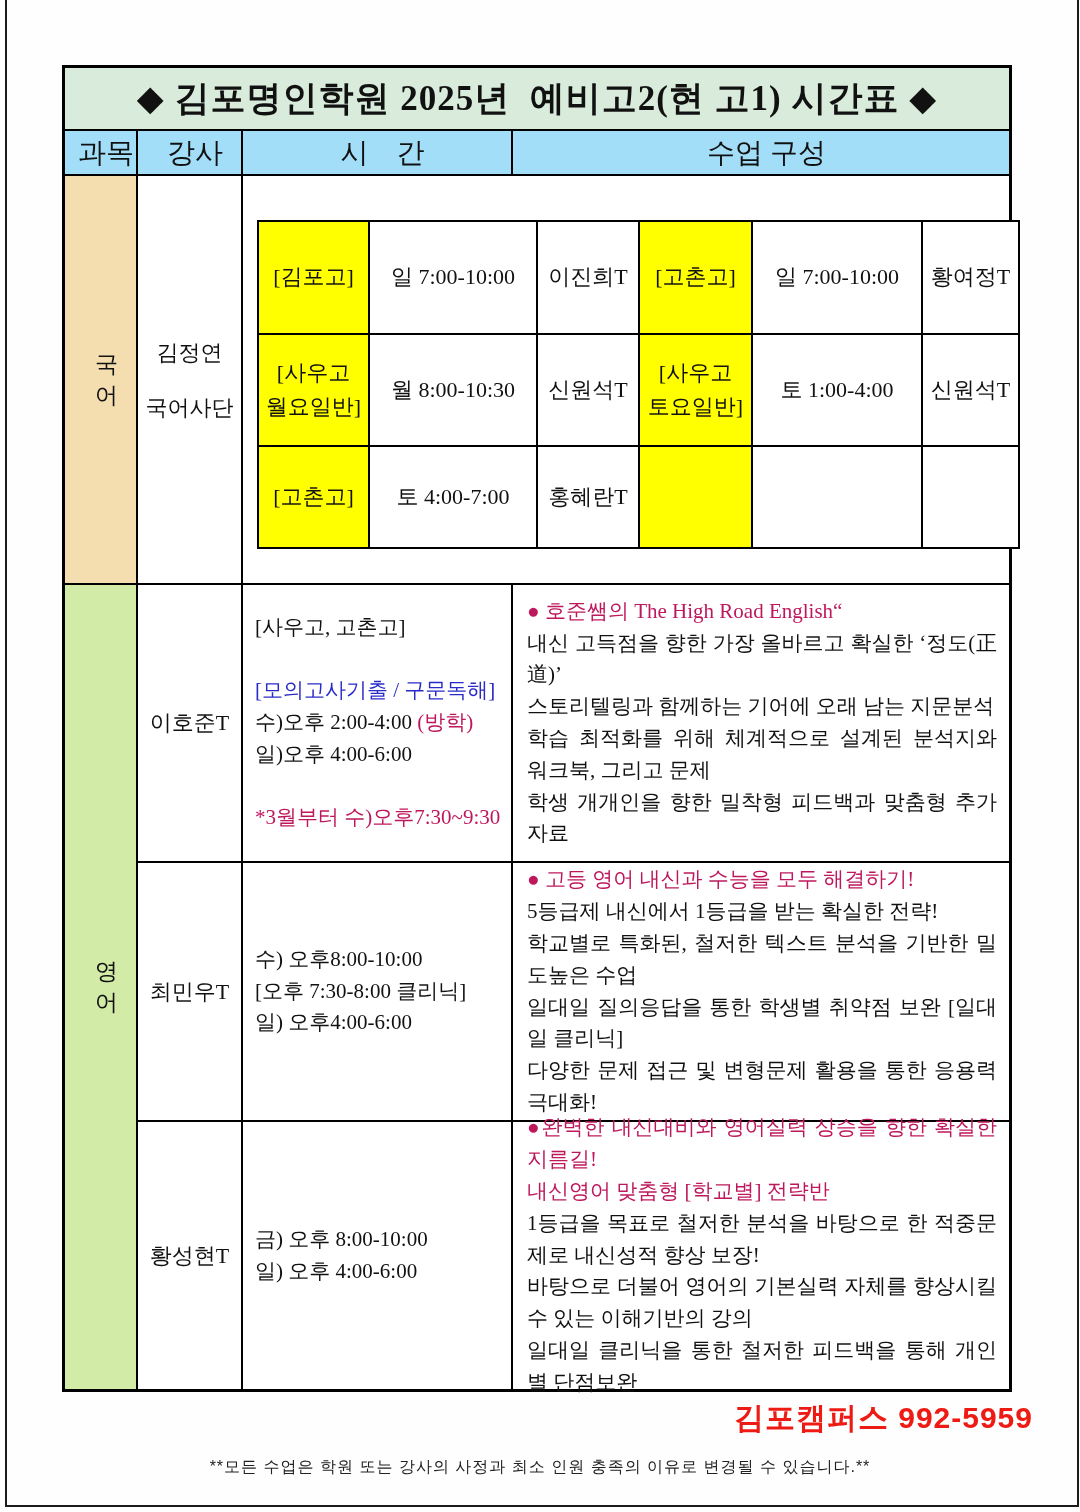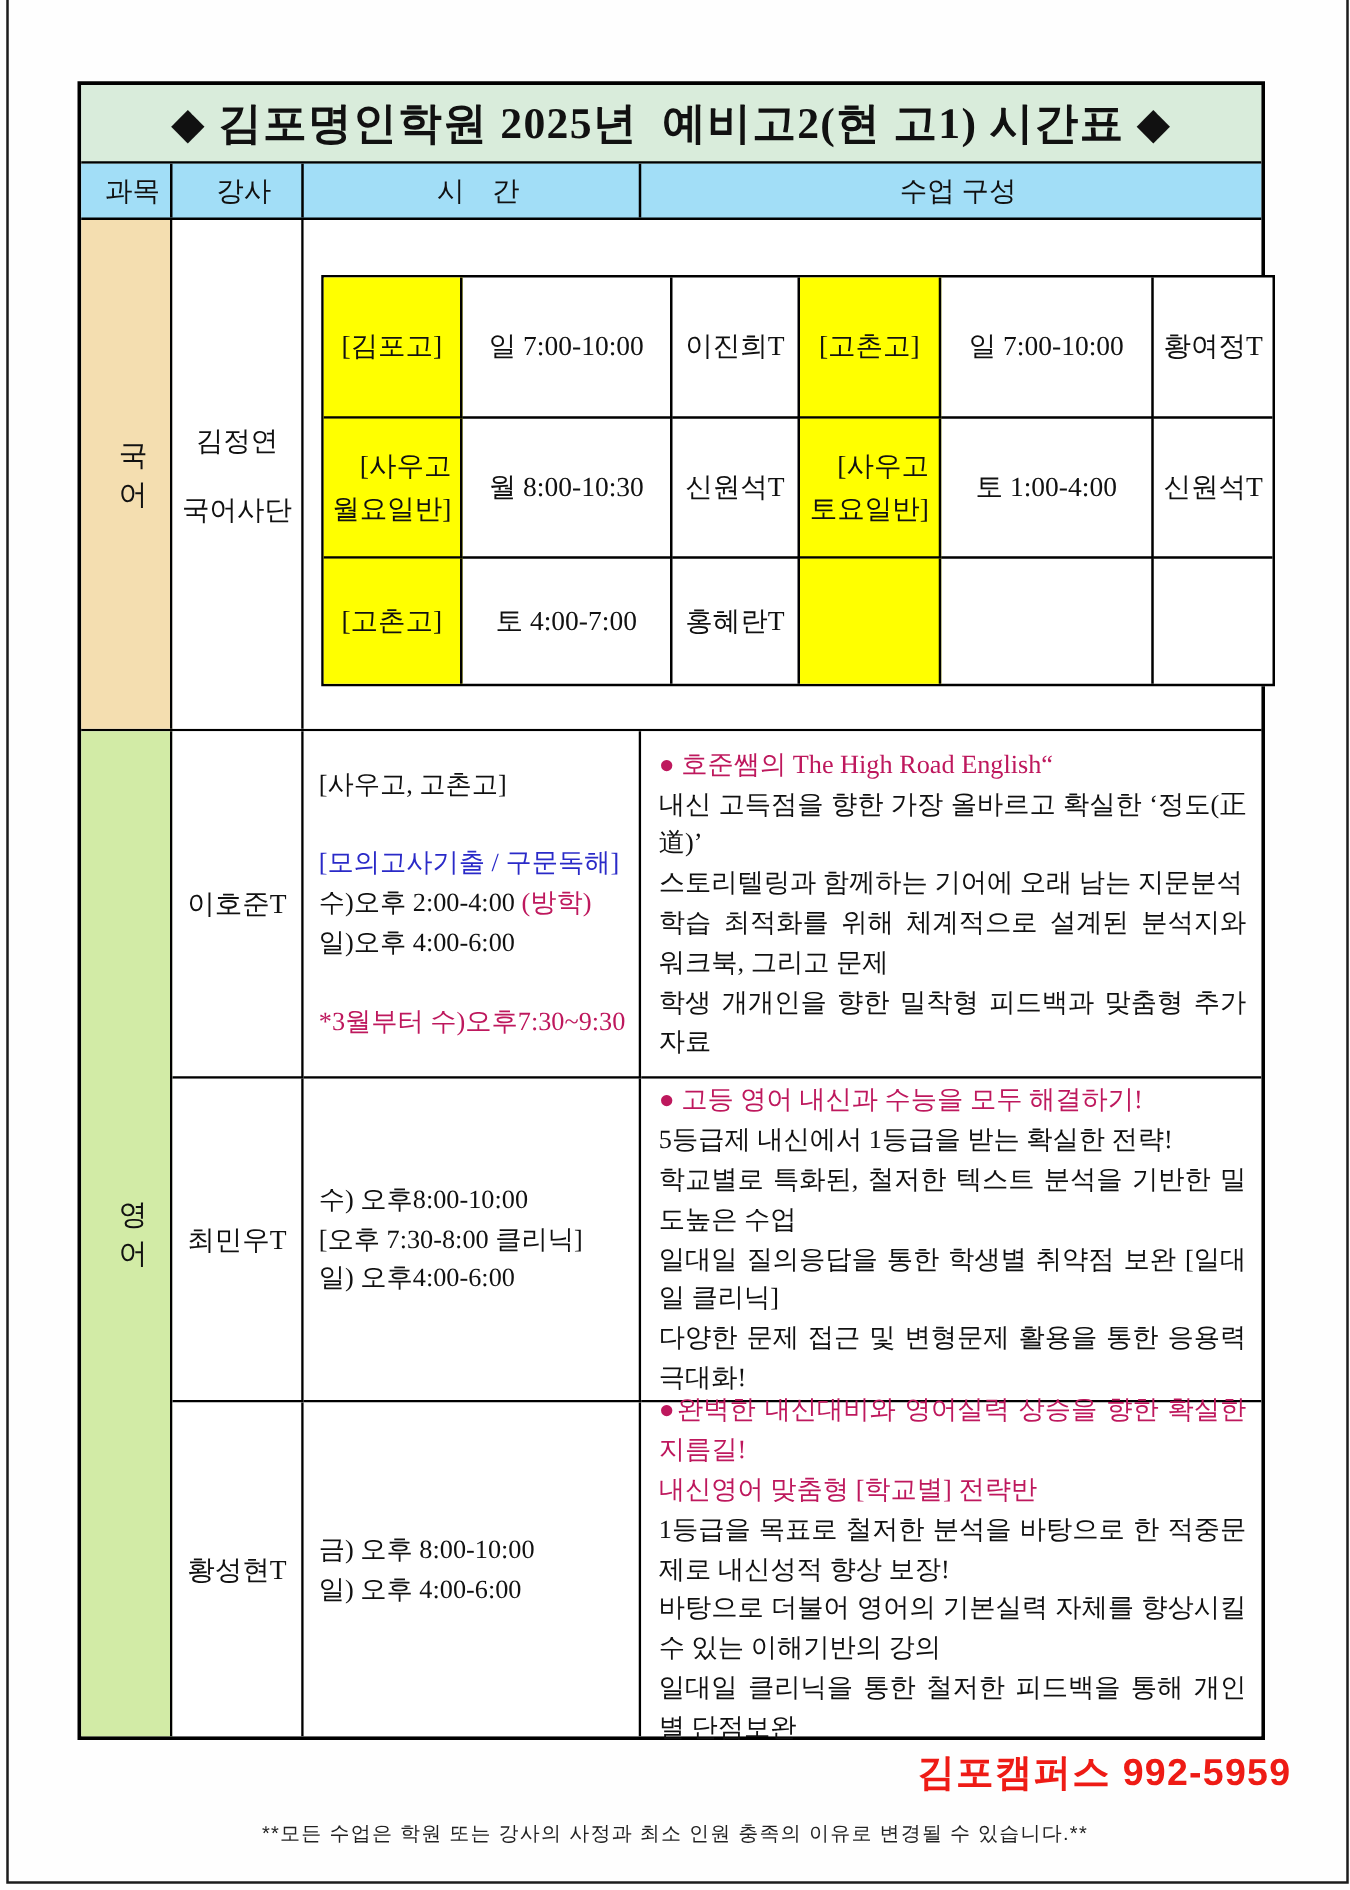--- a/index.html
+++ b/index.html
@@ -26,21 +26,21 @@
     display:flex;align-items:center;justify-content:center;
     font-size:35px;font-weight:bold;letter-spacing:1px;white-space:pre;
   }
   
   .header-row{
     height:45px;background:#a2def7;border-bottom:2px solid #000;
     display:grid;grid-template-columns:73px 105px 270px 1fr;
   }
   .header-row .cell{
     display:flex;align-items:center;justify-content:center;
-    font-size:22px;border-right:2px solid #000;white-space:pre;padding-left:11px;
+    font-size:28px;border-right:2px solid #000;white-space:pre;padding-left:11px;
   }
   .header-row .cell:last-child{border-right:none;}
   
   .kor-row{
     height:409px;border-bottom:2px solid #000;
     display:grid;grid-template-columns:73px 105px 1fr;
   }
   .subject-cell{
     border-right:2px solid #000;display:flex;align-items:center;justify-content:center;
     font-size:23px;letter-spacing:1px;padding-left:30px;
@@ -59,21 +59,21 @@
     position:absolute;left:14px;top:44px;
     border:2px solid #000;
     display:grid;
     grid-template-columns:111px 168px 102px 113px 170px 95px;
     grid-template-rows:113px 112px 100px;
     background:#fff;
   }
   .sch .cell{
     border-right:2px solid #000;border-bottom:2px solid #000;
     display:flex;align-items:center;justify-content:center;
-    font-size:22px;text-align:right;white-space:pre-line;line-height:1.55;
+    font-size:22px;text-align:center;white-space:pre-line;line-height:1.55;
   }
   .sch .cell.c6{border-right:none;}
   .sch .cell.r3{border-bottom:none;}
   .hl{background:#ffff00;}
   
   .eng-section{
     display:grid;grid-template-columns:73px 105px 270px 1fr;
     grid-template-rows:278px 259px 267px;
   }
   .eng-section .cell{border-right:2px solid #000;border-bottom:2px solid #000;}

